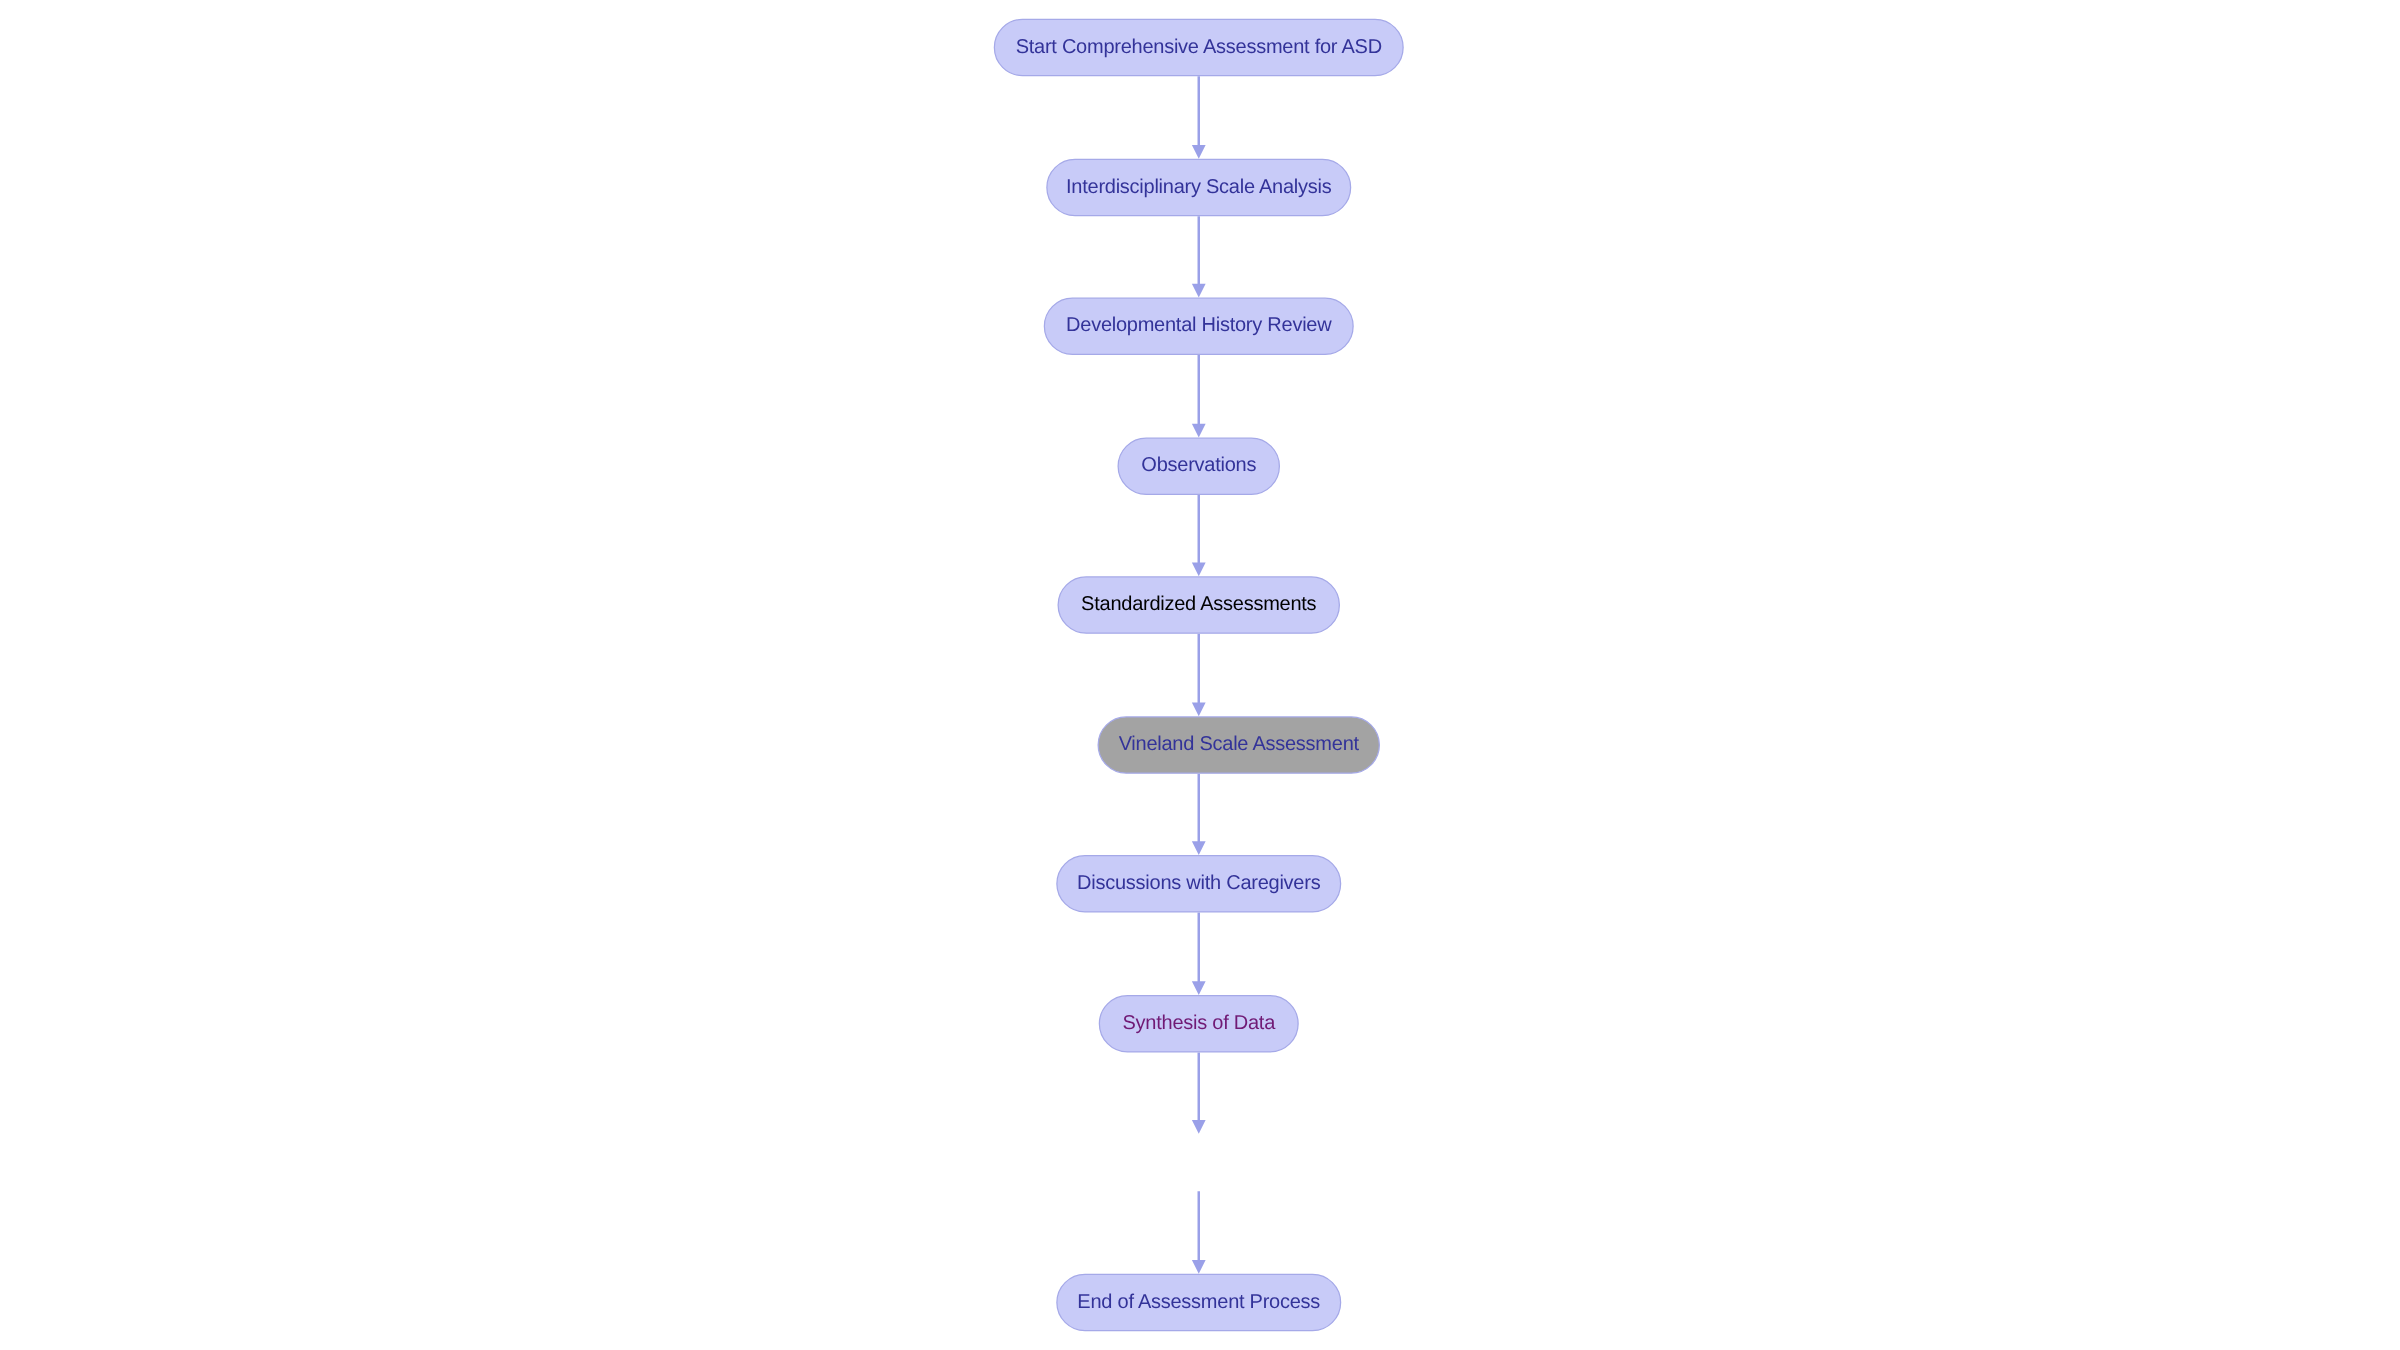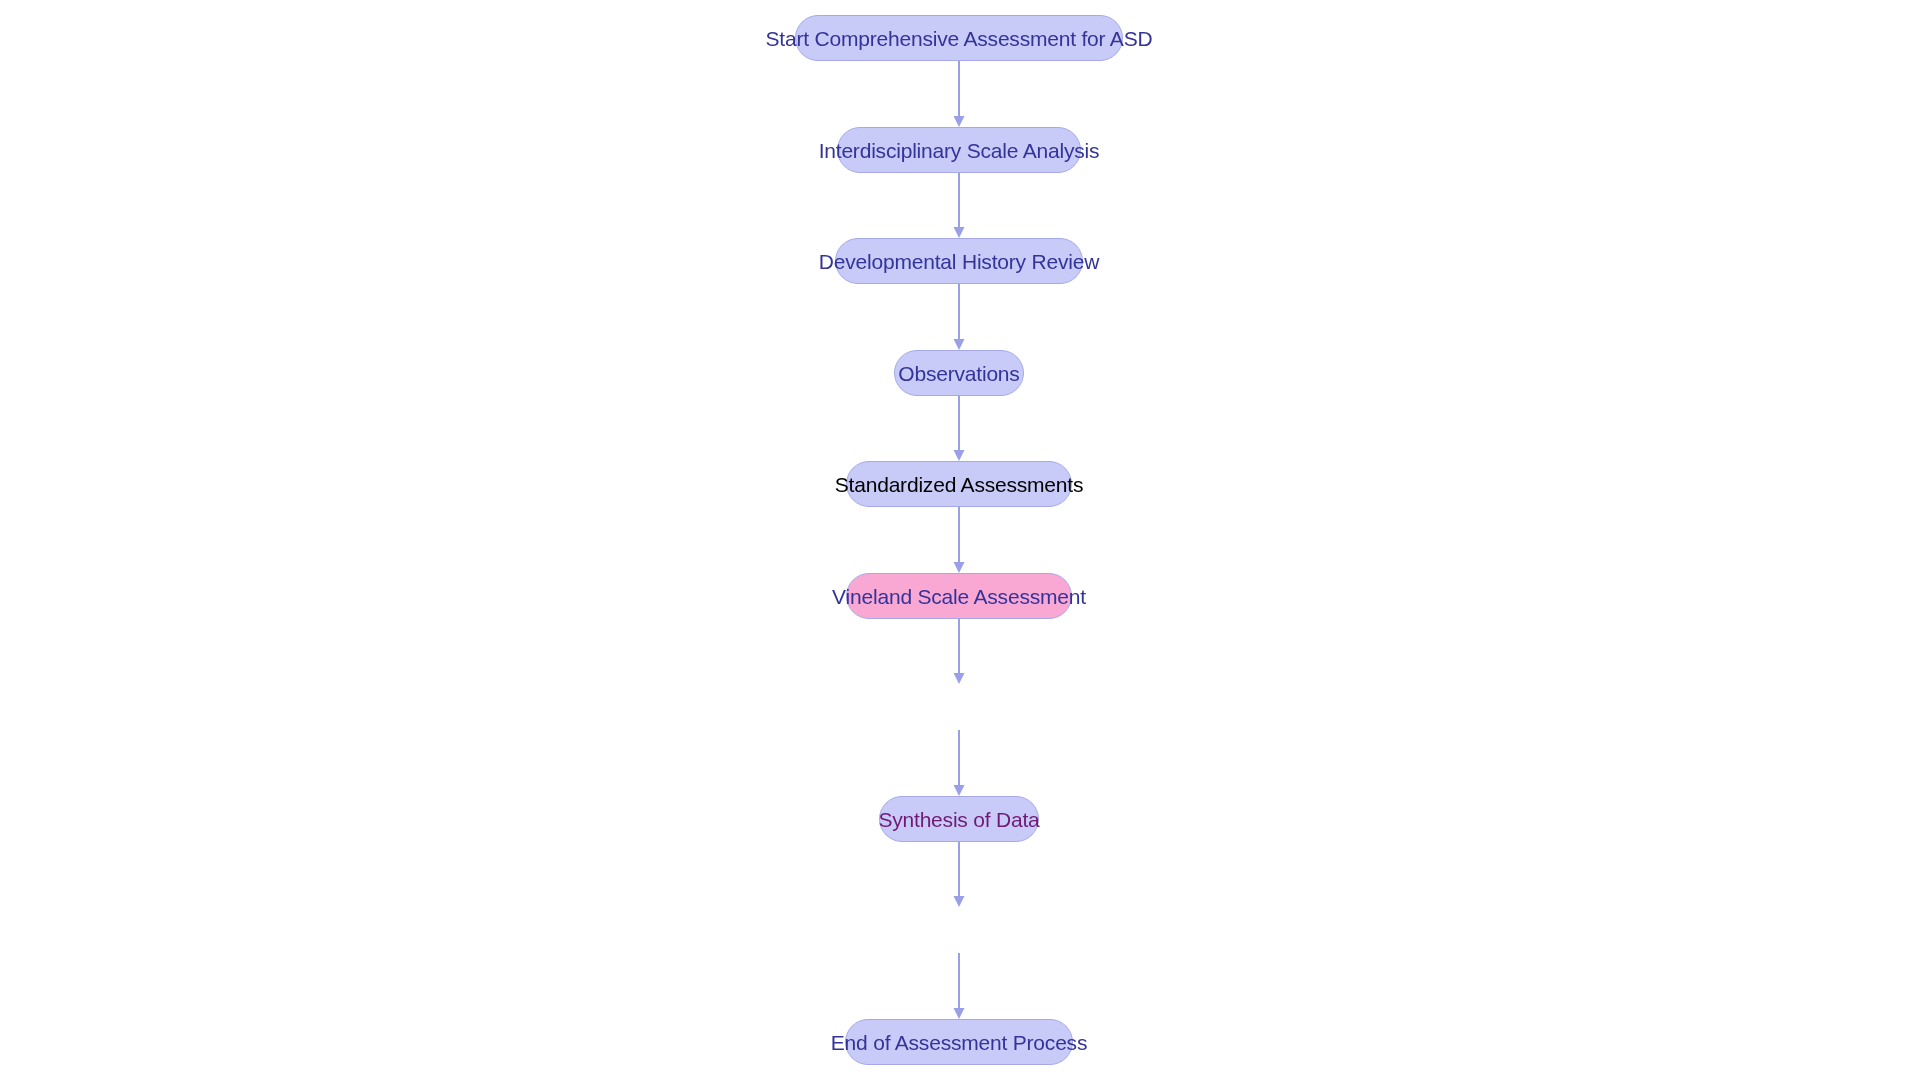--- a/index.html
+++ b/index.html
@@ -44,21 +44,21 @@
     border: 1px solid #a5a9e8;
     display: flex;
     align-items: center;
     justify-content: center;
     transform: translateX(-50%);
     left: 959px;
   }
 
   .fc-node-label {
     color: #333399;
-    font-size: 21px;
+    font-size: 16px;
     font-family: "Liberation Sans", sans-serif;
     letter-spacing: -0.2px;
     white-space: nowrap;
     line-height: 1;
   }
 </style>
 </head>
 <body>
 
 <div id="flowchart">
@@ -111,22 +111,25 @@
       </div>
       <div class="fc-node" style="left: 959px; top: 238px; width: 248px; background: rgb(200, 203, 248); border-color: rgb(165, 169, 232); text-align: right;">
         <span class="fc-node-label" style="color: rgb(51, 51, 153);">Developmental History Review</span>
       </div>
       <div class="fc-node" style="left: 959px; top: 350px; width: 130px; background: rgb(200, 203, 248); border-color: rgb(165, 169, 232);">
         <span class="fc-node-label" style="color: rgb(51, 51, 153);">Observations</span>
       </div>
       <div class="fc-node" style="left: 959px; top: 461px; width: 226px; background: rgb(200, 203, 248); border-color: rgb(165, 169, 232);">
         <span class="fc-node-label" style="color: #000000;">Standardized Assessments</span>
       </div>
-      <div class="fc-node" style="left: 959px; top: 573px; width: 226px; background: #f9a8d4; border-color: rgb(165, 169, 232);">
+      <div class="fc-node" style="left: 991px; top: 573px; width: 226px; background: #a3a3a3; border-color: rgb(165, 169, 232);">
         <span class="fc-node-label" style="color: rgb(51, 51, 153);">Vineland Scale Assessment</span>
+      </div>
+      <div class="fc-node" style="left: 959px; top: 684px; width: 228px; background: rgb(200, 203, 248); border-color: rgb(165, 169, 232);">
+        <span class="fc-node-label" style="color: rgb(51, 51, 153);">Discussions with Caregivers</span>
       </div>
       <div class="fc-node" style="left: 959px; top: 796px; width: 160px; background: rgb(200, 203, 248); border-color: rgb(165, 169, 232);">
         <span class="fc-node-label" style="color: #701a75;">Synthesis of Data</span>
       </div>
       <div class="fc-node" style="left: 959px; top: 1019px; width: 228px; background: rgb(200, 203, 248); border-color: rgb(165, 169, 232);">
         <span class="fc-node-label" style="color: rgb(51, 51, 153); text-align: center;">End of Assessment Process</span>
       </div>
     </div>
 
 </div>

